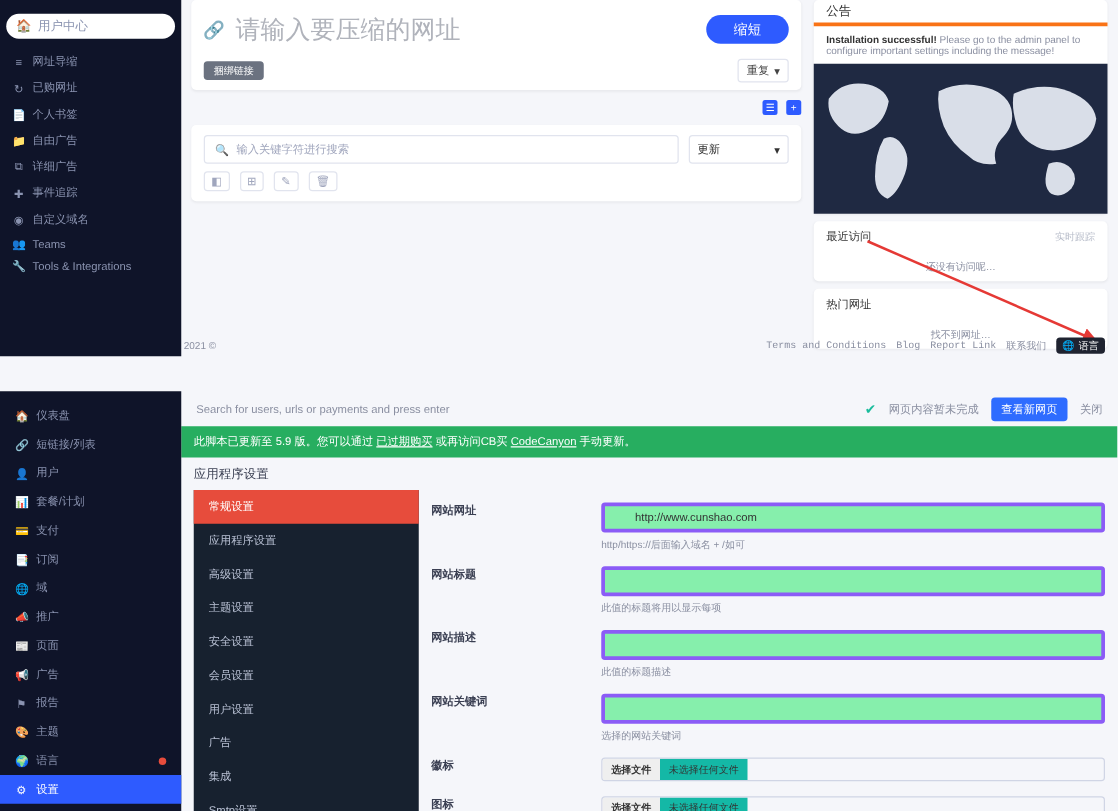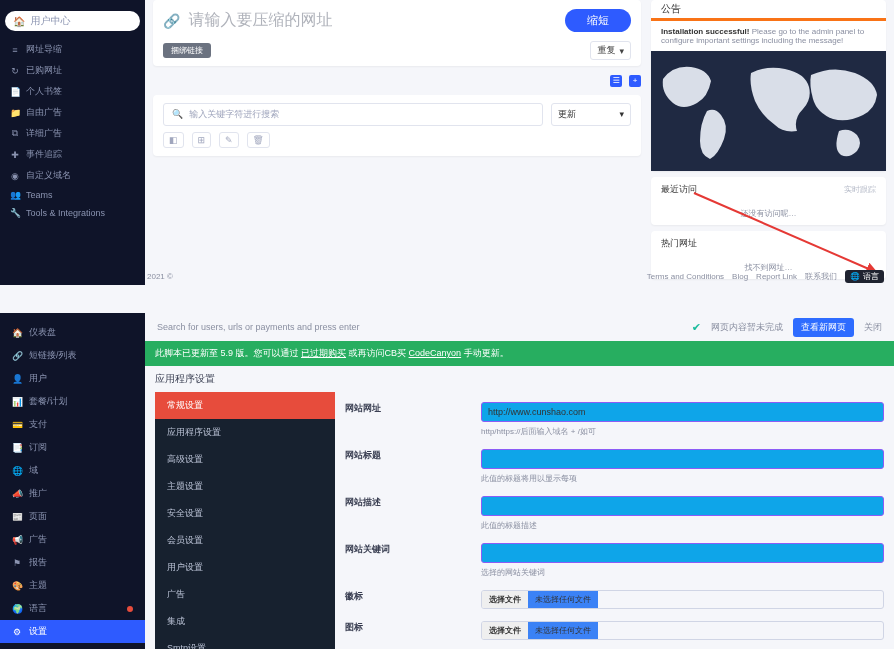--- a/index.html
+++ b/index.html
@@ -24,21 +24,21 @@
 .upper .main {
   margin-left: 145px; padding: 0 8px; display:flex; gap:10px; height: 268px;
 }
 .upper .center { flex: 1; display:flex; flex-direction:column; gap:8px; }
 .upper .shorten-card {
   background:#fff; border-radius:4px; padding:6px 10px;
   box-shadow: 0 1px 2px rgba(0,0,0,.05);
 }
 .shorten-row { display:flex; align-items:center; gap:8px; }
 .shorten-row .link-ico { color:#999; font-size:14px; }
-.shorten-row .big-input { flex:1; font-size:16px; color:#b0b3bb; padding:4px 0; }
+.shorten-row .big-input { flex:1; font-size:20px; color:#b0b3bb; padding:4px 0; }
 .shorten-btn {
   background:#2e5bff; color:#fff; border-radius:14px; padding:4px 22px;
   font-size:11px; text-align:center;
 }
 .shorten-foot { display:flex; justify-content:space-between; align-items:center; margin-top:6px;gap:40px; }
 .shorten-foot .left-pill { background:#6b7280; color:#fff; padding:2px 8px; border-radius:3px; font-size:8px;}
 .shorten-foot .right-sel {
   display:flex; align-items:center; gap:4px; font-size:9px; color:#444;
   border:1px solid #e1e4ee; border-radius:3px; padding:2px 6px;
 }
@@ -71,21 +71,21 @@
 .mini-panel-row { display:flex; justify-content:space-between; align-items:center; padding:6px 10px; font-size:9px;}
 .mini-panel-row .r { color:#b7bcc9; font-size:8px;}
 .mini-msg { text-align:center; color:#8a8fa1; padding:6px 0; font-size:8px;}
 
 .upper .footer {
   position:absolute; left:145px; right:8px; bottom:0;
   display:flex; justify-content:space-between; align-items:center;
   font-size:8px; color:#8a8fa1; padding:2px 2px;
 }
 .upper .footer .flinks { display:flex; gap:8px; align-items:center;}
-.upper .footer .flinks a { color:#8a8fa1; text-decoration:none; }
+.upper .footer .flinks a { color:#8a8fa1; text-decoration:none;font-family:Liberation Mono, monospace; }
 .upper .footer .dark-pill { background:#1f2330; color:#fff; padding:1px 5px; border-radius:3px; display:inline-flex; align-items:center; gap:3px;}
 .lang-small { display:inline-flex; align-items:center; gap:3px;}
 
 .red-arrow {
   position:absolute; right:8px; top:185px; width:200px; height:95px; pointer-events:none;
 }
 
 
 .lower { position:relative; margin-top:28px; height:336px; }
 .lower .topbar {
@@ -126,29 +126,29 @@
 .settings-nav .snav {
   padding:7px 12px; font-size:9px; color:#b9c1d4; cursor:pointer;
 }
 .settings-nav .snav.active { background:#e74c3c; color:#fff;}
 
 .settings-form { flex:1; padding:4px 0;}
 .form-row { display:flex; gap:16px; padding:6px 0; align-items:flex-start;}
 .form-row .lab { width:120px; font-size:9px; color:#3a3f52; font-weight:600;}
 .form-row .fld { flex:1; display:flex; flex-direction:column; gap:4px;}
 .form-row input[type=text], .form-row .sel {
-  width:100%; border:1px solid #8b5cf6; border-radius:3px; padding:4px 6px;
-  font-size:9px; color:#333; background:#0ea5e9;
+  width:100%; border:3px solid #8b5cf6; border-radius:3px; padding:4px 24px;
+  font-size:9px; color:#333; background:#86efac;
 }
 .form-row .hint { font-size:8px; color:#8a8fa1;}
 .file-btn {
   display:inline-flex; border:1px solid #d0d5e5; border-radius:3px; overflow:hidden; font-size:8px;
 }
 .file-btn .a { padding:3px 7px; background:#efefef; font-weight:700;}
-.file-btn .b { padding:3px 7px; background:#3b82f6;}
+.file-btn .b { padding:3px 7px; background:#14b8a6;}
 </style>
 </head>
 <body>
 
 <div class="upper">
   <div class="sidebar">
     <div class="search-pill">
       <span class="home">🏠</span>
       <span>用户中心</span>
     </div>

